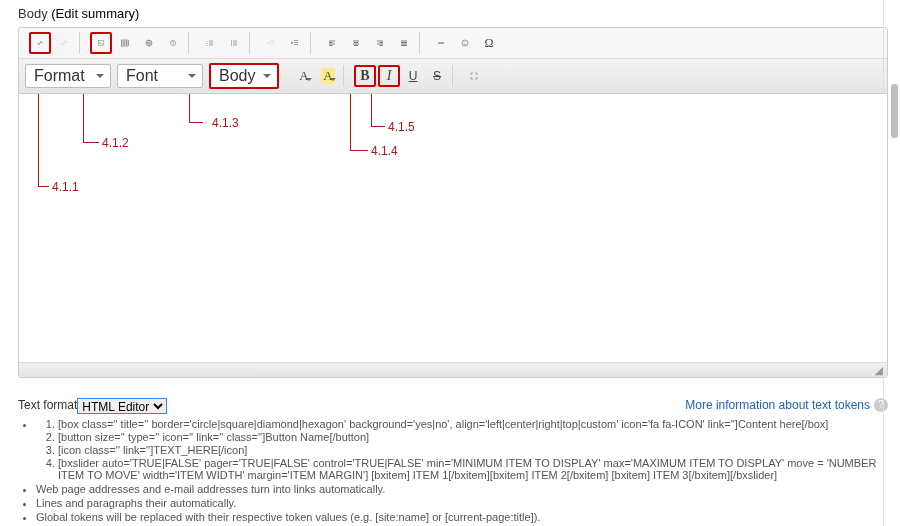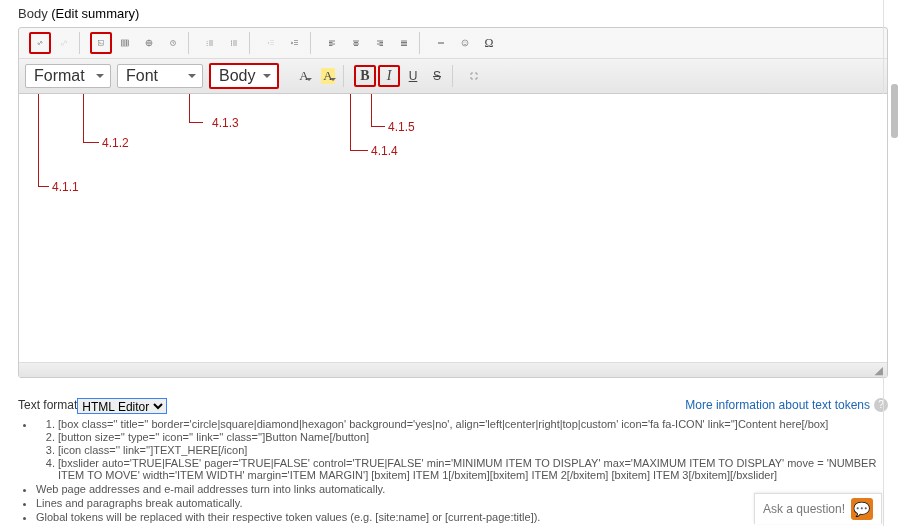--- a/index.html
+++ b/index.html
@@ -259,21 +259,17 @@
   <ul class="hints">
     <li>
       <ol class="inner">
         <li>[box class='' title='' border='circle|square|diamond|hexagon' background='yes|no', align='left|center|right|top|custom' icon='fa fa-ICON' link='']Content here[/box]</li>
         <li>[button size='' type='' icon='' link='' class='']Button Name[/button]</li>
         <li>[icon class='' link='']TEXT_HERE[/icon]</li>
         <li>[bxslider auto='TRUE|FALSE' pager='TRUE|FALSE' control='TRUE|FALSE' min='MINIMUM ITEM TO DISPLAY' max='MAXIMUM ITEM TO DISPLAY' move = 'NUMBER ITEM TO MOVE' width='ITEM WIDTH' margin='ITEM MARGIN'] [bxitem] ITEM 1[/bxitem][bxitem] ITEM 2[/bxitem] [bxitem] ITEM 3[/bxitem][/bxslider]</li>
       </ol>
     </li>
     <li>Web page addresses and e-mail addresses turn into links automatically.</li>
-    <li>Lines and paragraphs break automatically.</li>
+    <li>Lines and paragraphs their automatically.</li>
     <li>Global tokens will be replaced with their respective token values (e.g. [site:name] or [current-page:title]).</li>
   </ul>
 
-  <div class="ask">
-    <span>Ask a question!</span>
-    <span class="icon">💬</span>
-  </div>
 </div>
 
 </body></html>

